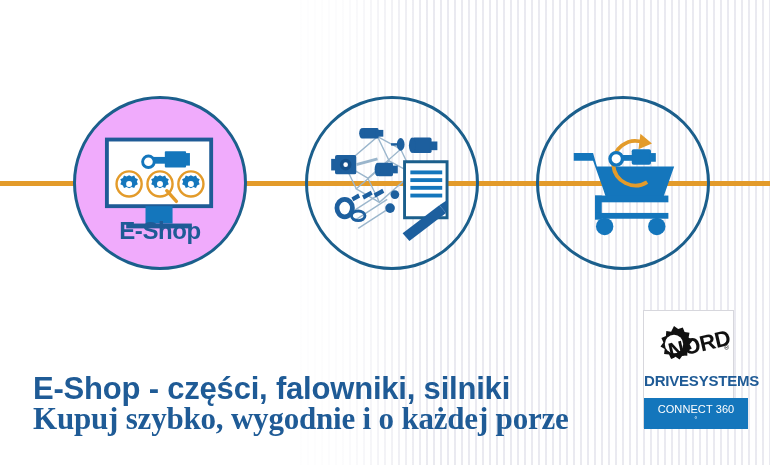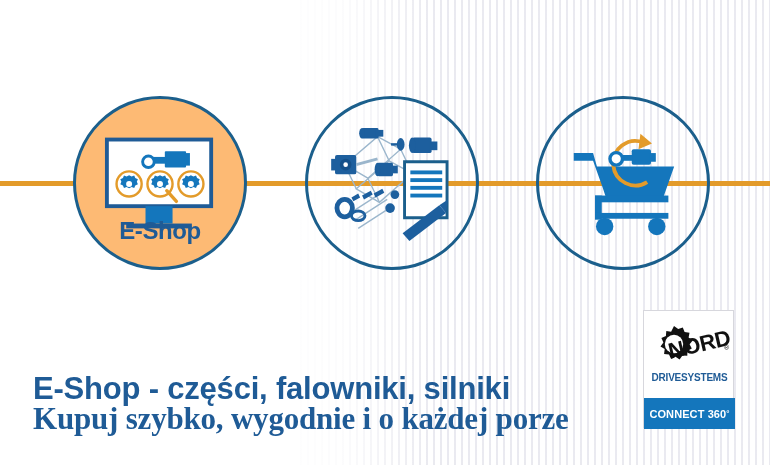--- a/index.html
+++ b/index.html
@@ -56,21 +56,21 @@
   
   .circle {
     position: absolute;
     top: 96px;
     width: 174px;
     height: 174px;
     border: 3px solid #1b5f8c;
     border-radius: 50%;
     box-sizing: border-box;
   }
-  .circle.c1 { left: 73px; background: #fdba74; text-decoration: underline; }
+  .circle.c1 { left: 73px; background: #f0abfc; text-decoration: underline; }
   .circle.c2 { left: 305px; background: transparent; }
   .circle.c3 { left: 536px; background: transparent; }
 
   .circle-inner {
     position: absolute;
     inset: 0;
   }
   .circle-inner svg { display:block; width:100%; height:100%; }
 
   
@@ -104,39 +104,40 @@
     top: 9px; left: 0;
     width: 91px; height: 48px;
   }
   .logo-mark svg { display:block; margin: 0 auto; }
   .logo-drives {
     position: absolute;
     top: 61px; left: 0;
     width: 91px;
     text-align: center;
     color: #1f5b96;
-    font-size: 10px;
+    font-size: 15px;
     font-weight: bold;
     letter-spacing: -0.2px;
   }
   .logo-connect {
     position: absolute;
     left: 0;
     top: 87px;
-    width: 91px;
+    width: 104px;
     height: 31px;
     background: #1476bc;
     color: #ffffff;
     font-size: 11px;
-    font-weight: bold;
+    font-weight: normal;
     display: flex;
     align-items: center;
     justify-content: center;
     letter-spacing: 0.1px;
     box-sizing: border-box;
+    flex-direction: column;
   }
   .logo-connect sup { font-size: 8px; vertical-align: super; }
 </style>
 </head>
 <body>
 
 <div id="banner">
 
   <div class="bg-texture"></div>
   <div class="bg-fade-left"></div>

